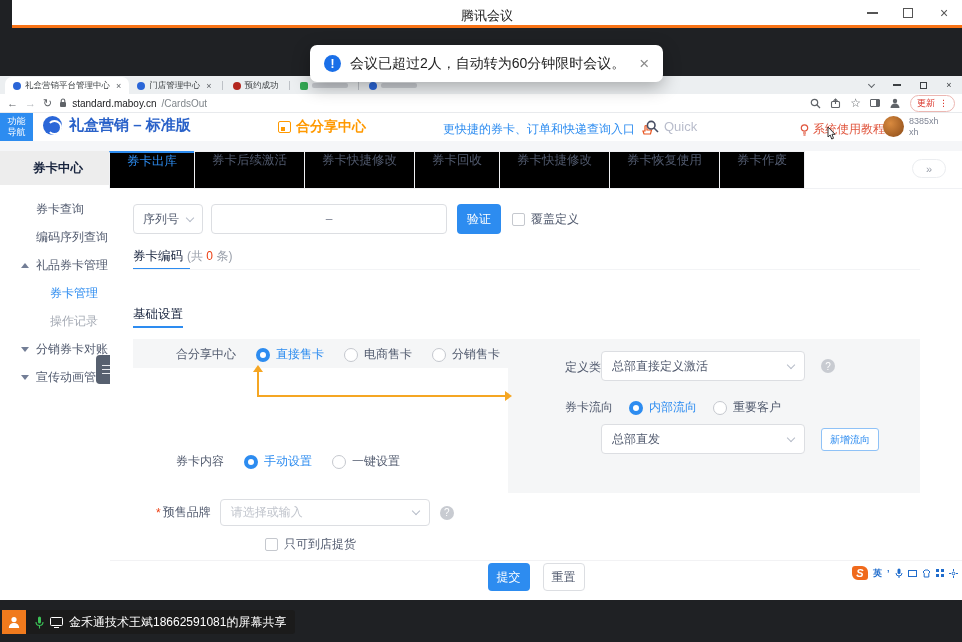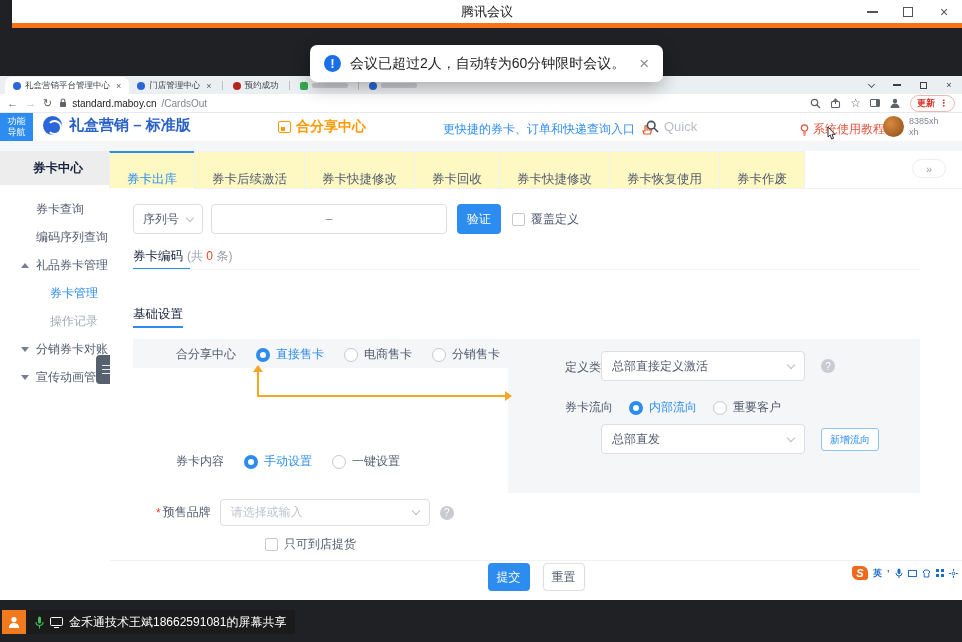--- a/index.html
+++ b/index.html
@@ -1,20 +1,20 @@
 <!DOCTYPE html>
 <html><head>
 <meta charset="utf-8">
 <style>
   * { box-sizing: border-box; margin: 0; padding: 0; }
   html,body { width:962px; height:642px; overflow:hidden;
     font-family:"Liberation Sans","DejaVu Sans",sans-serif; background:#1f2124; }
 
   
-  .titlebar{height:28px;background:#fff;position:relative;display:flex;align-items:center;border-bottom:5px solid #f97316;margin-left:12px;}
+  .titlebar{height:28px;background:#fff;position:relative;display:flex;align-items:flex-end;border-bottom:3px solid #f97316;margin-left:12px;}
   .tb-title{position:absolute;left:0;right:0;text-align:center;font-size:13px;color:#222;}
   .tb-controls{margin-left:auto;display:flex;height:100%;z-index:2;}
   .tb-btn{width:36px;display:flex;align-items:center;justify-content:center;color:#555;font-size:14px;cursor:default;}
   .min-glyph{width:11px;height:2px;background:#555;}
   .max-glyph{width:10px;height:10px;border:1.5px solid #555;}
   .stage{position:relative;height:614px;background:#1f2124;}
 
   
   .toast{position:absolute;left:310px;top:17px;height:37px;background:#fff;border-radius:7px;
     box-shadow:0 5px 18px rgba(0,0,0,.3);display:flex;align-items:center;padding:0 14px;gap:9px;z-index:60;}
@@ -43,21 +43,21 @@
   .wc .max{width:7px;height:7px;border:1px solid #3c4043;}
   .chev{width:5px;height:5px;border-right:1px solid #5f6368;border-bottom:1px solid #5f6368;transform:rotate(45deg);display:inline-block;margin-top:-2px;}
   .addrbar{height:19px;display:flex;align-items:center;padding:0 7px;gap:7px;background:#fff;border-bottom:1px solid #e8eaed;}
   .nav-ic{font-size:11px;color:#5f6368;line-height:1;}
   .urlbox{display:flex;align-items:center;gap:5px;font-size:10px;color:#202124;}
   .url-path{color:#80868b;}
   .addr-right{margin-left:auto;display:flex;align-items:center;gap:9px;}
   .a-ic{font-size:10px;color:#5f6368;line-height:1;}
   .panel-ic{width:10px;height:8px;border:1px solid #5f6368;border-radius:1px;position:relative;}
   .panel-ic::after{content:"";position:absolute;right:0;top:0;bottom:0;width:3px;background:#5f6368;}
-  .update-pill{border:1px solid #ecb7b2;color:#d93025;border-radius:9px;font-size:9px;padding:1px 6px;display:flex;gap:4px;align-items:center;font-weight:bold;}
+  .update-pill{border:1px solid #ecb7b2;color:#d93025;border-radius:9px;font-size:9px;padding:1px 6px;display:flex;gap:4px;align-items:center;}
 
   
   .page{position:relative;height:487px;background:#fff;overflow:hidden;}
   .app-header{position:absolute;top:0;left:0;right:0;height:28px;background:#fff;}
   .nav-toggle{position:absolute;left:0;top:0;width:33px;height:28px;background:#2d8cf0;color:#fff;font-size:9px;line-height:1.25;
     display:flex;flex-direction:column;align-items:center;justify-content:center;}
   .brand{position:absolute;left:43px;top:3px;display:flex;align-items:center;gap:7px;}
   .brand-logo{width:19px;height:19px;border-radius:50%;background:#2a66d8;position:relative;}
   .brand-logo::after{content:"";position:absolute;left:4px;top:4px;width:11px;height:11px;border-radius:50%;border:2px solid #fff;border-left-color:transparent;}
   .brand-name{font-size:15px;font-weight:bold;color:#2a62c9;white-space:nowrap;}
@@ -83,22 +83,22 @@
   .itm.child{padding-left:50px;}
   .itm.sel{color:#2d8cf0;}
   .itm.muted{color:#a6abb5;}
   .side-handle{position:absolute;right:2px;top:204px;width:21px;height:29px;background:#57606f;border-radius:4px;
     display:flex;flex-direction:column;align-items:center;justify-content:center;gap:2.5px;}
   .side-handle i{display:block;width:10px;height:1.5px;background:#e8eaee;}
 
   
   .main{position:absolute;left:110px;top:38px;right:0;bottom:0;background:#fff;}
   .tabbar{display:flex;height:38px;position:relative;}
-  .ctab{padding:0 17px;display:flex;align-items:flex-end;font-size:12.5px;color:#515a6e;border:1px solid #f0f1f4;margin-left:-1px;
-    border-top:1px solid #f0f1f4;background:#fef9c3;white-space:nowrap;}
+  .ctab{padding:0 17px;display:flex;align-items:flex-start;font-size:12.5px;color:#515a6e;border:1px solid #f0f1f4;margin-left:-1px;
+    border-top:1px solid #f0f1f4;background:#000000;white-space:nowrap;}
   .ctab.on{color:#2d8cf0;border-top:2px solid #2d8cf0;border-bottom:1px solid #fff;}
   .tab-fill{flex:1;border-bottom:1px solid #f0f1f4;}
   .collapse-pill{position:absolute;right:16px;top:8px;width:34px;height:19px;border:1px solid #ebedf0;border-radius:10px;
     display:flex;align-items:center;justify-content:center;color:#9aa0ab;font-size:11px;background:#fff;}
 
   .search-row{position:absolute;left:23px;top:53px;display:flex;align-items:center;}
   .sel-sm{width:70px;height:30px;border:1px solid #dcdee2;border-radius:4px;display:flex;align-items:center;padding:0 9px;font-size:12px;color:#515a6e;background:#fff;}
   .chev2{width:6px;height:6px;border-right:1px solid #b6bcc8;border-bottom:1px solid #b6bcc8;transform:rotate(45deg);display:inline-block;margin-left:auto;margin-top:-3px;}
   .range-input{width:236px;height:30px;border:1px solid #dcdee2;border-radius:4px;display:flex;align-items:center;justify-content:center;
     color:#808695;font-size:12px;margin-left:8px;background:#fff;}

